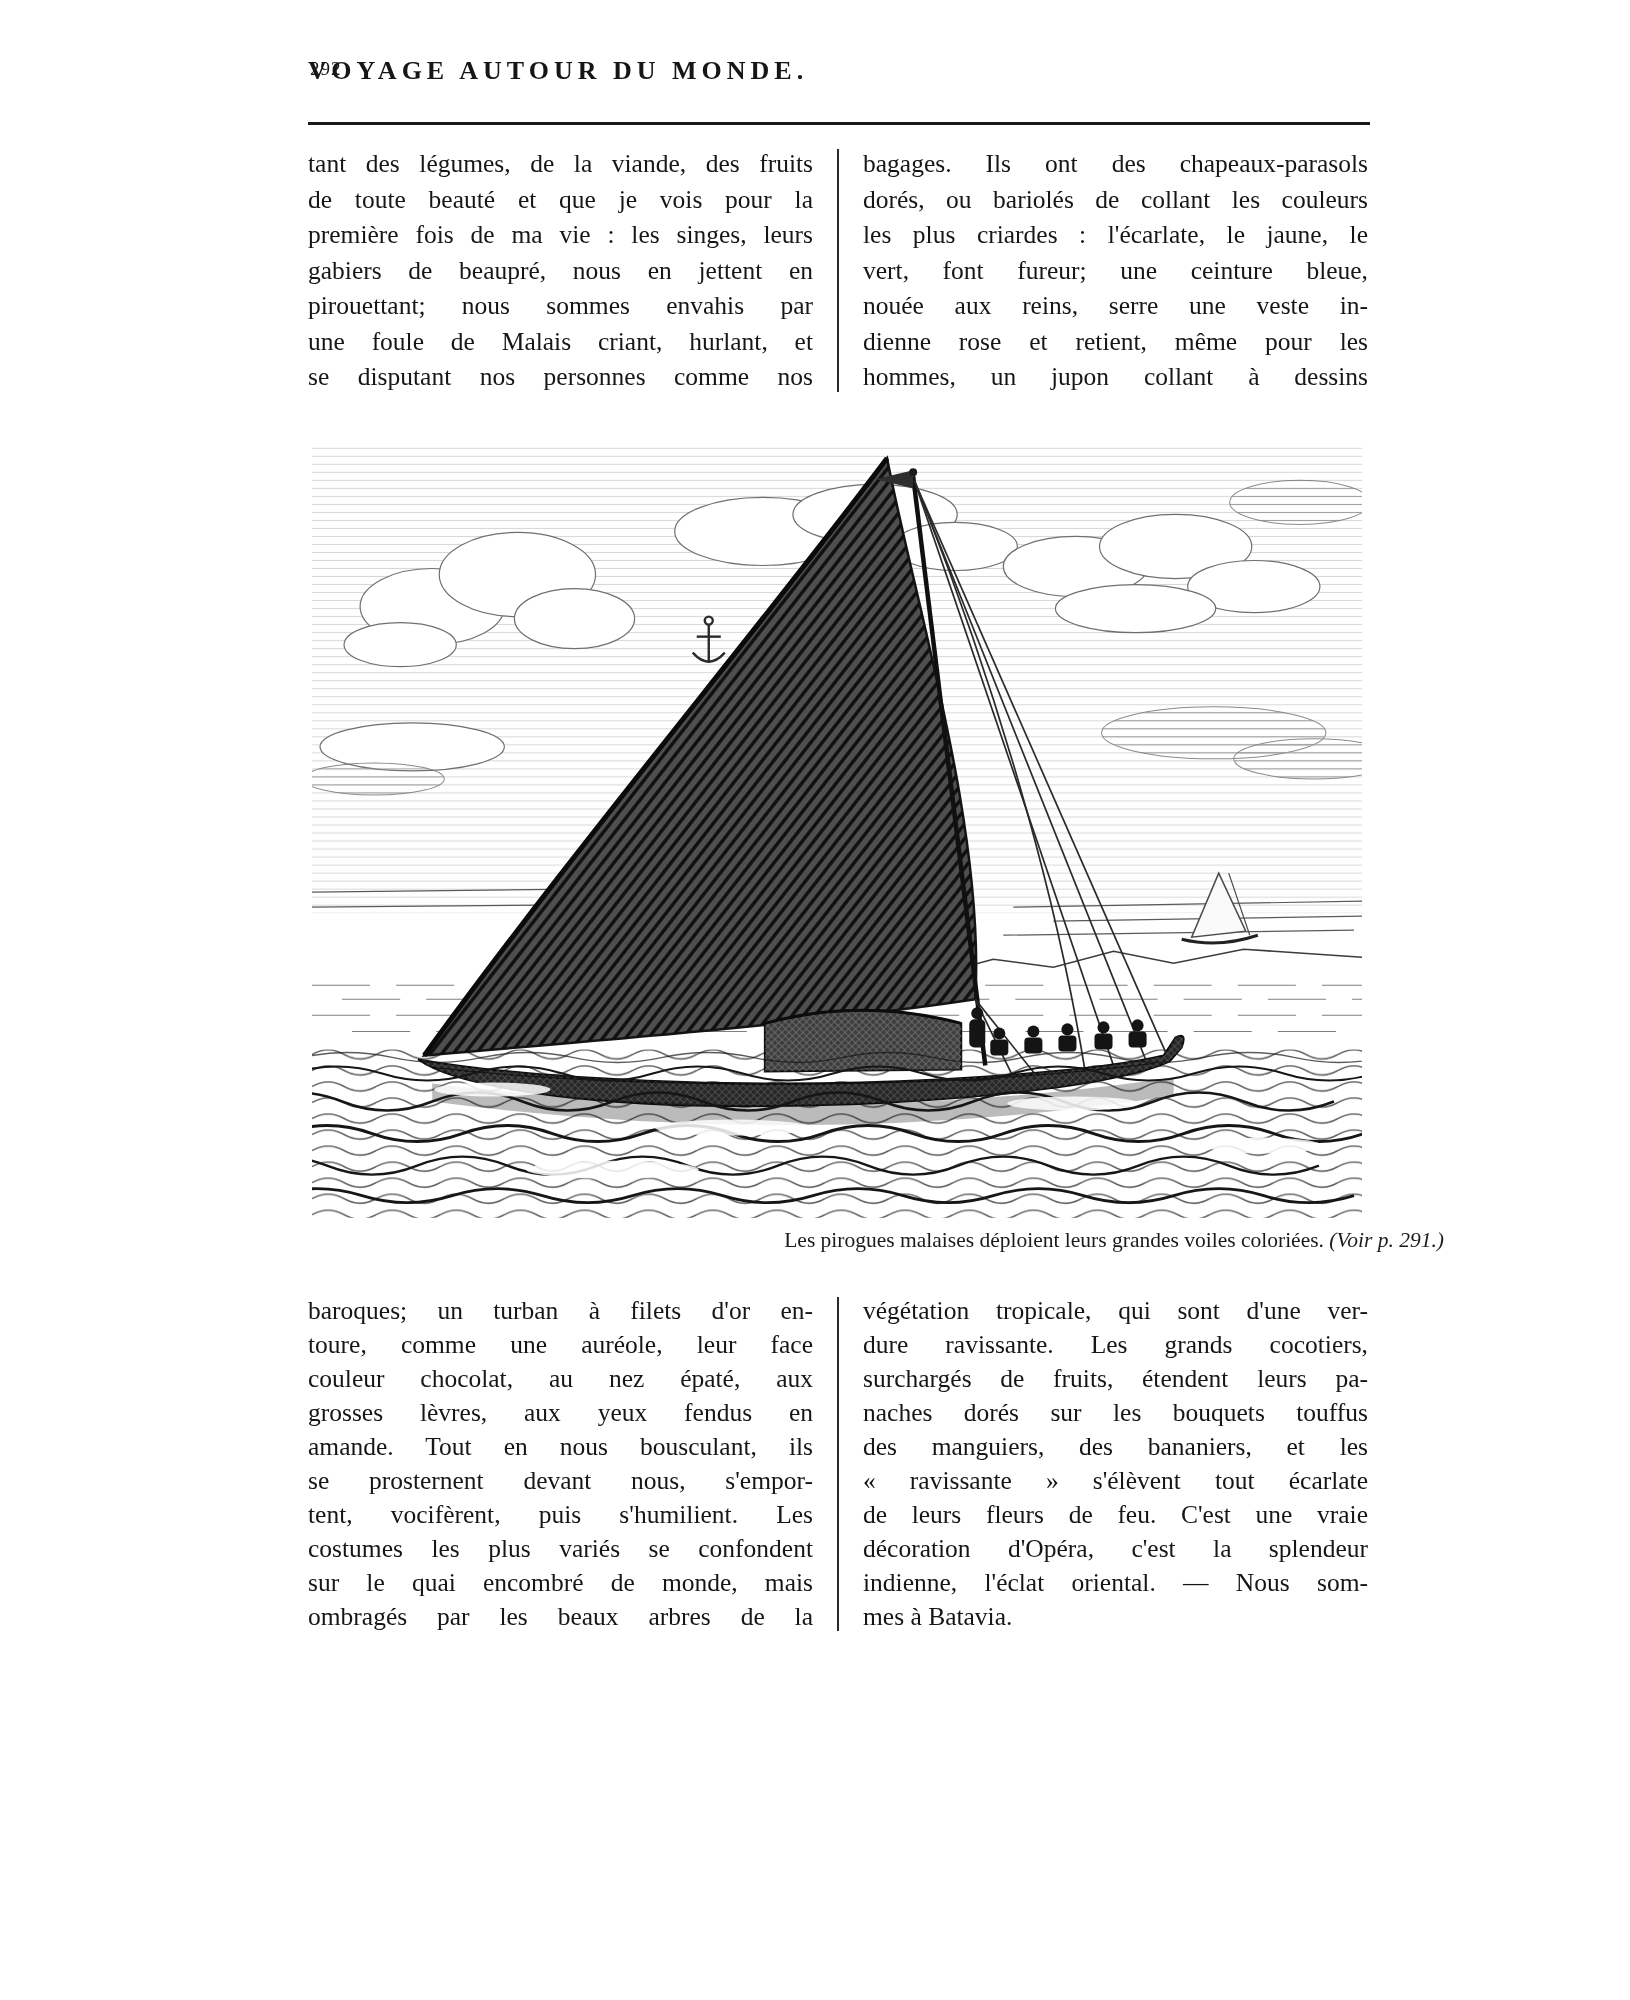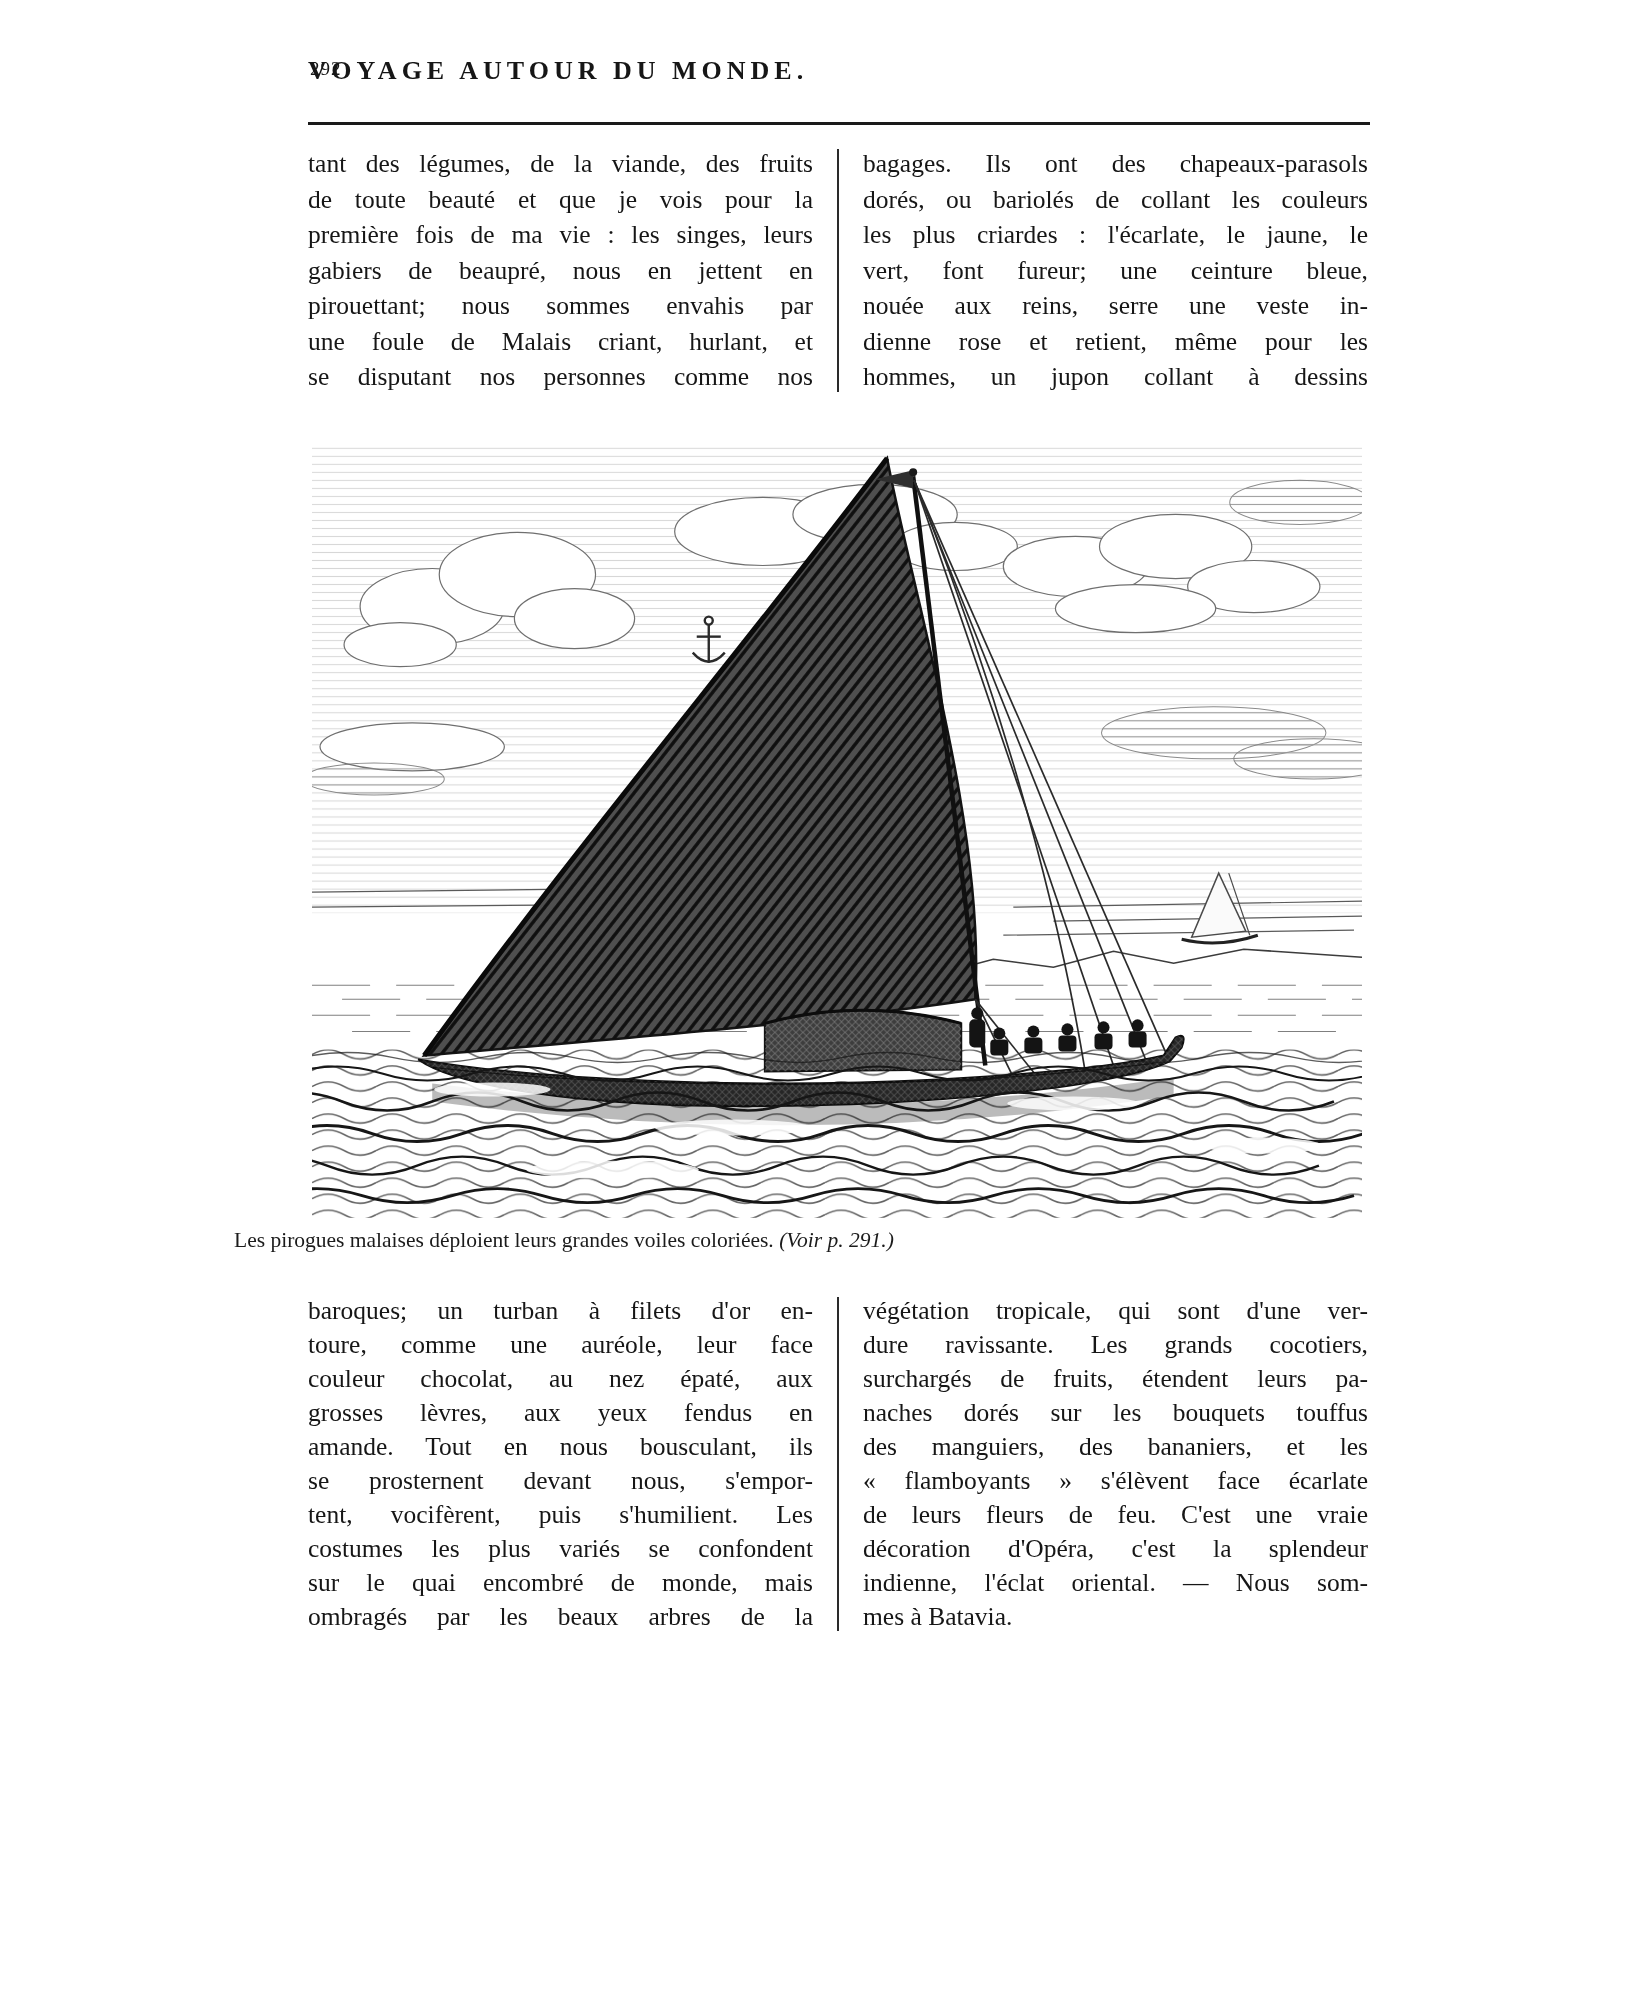--- a/index.html
+++ b/index.html
@@ -26,21 +26,21 @@
   .col-divider { width:2px; background:#2a2a2a; margin:3px 24px; align-self:stretch; }
 
   .tline { text-align:justify; text-align-last:justify; white-space:normal; }
   .tline-left { text-align-last:left; }
 
   .figure { position:absolute; top:436px; left:312px; width:1050px; height:782px; }
   .figure svg { width:100%; height:100%; display:block; }
 
   .caption {
     position:absolute; top:1228px; left:234px; width:1210px;
-    text-align:left; font-size:21.5px; color:#1b1b1b;
+    text-align:right; font-size:21.5px; color:#1b1b1b;
   }
   .cap-ref { font-style:italic; }
 </style>
 </head>
 <body>
 
 <div class="page">
 
   <div class="header">
     <span class="header-title">VOYAGE AUTOUR DU MONDE.</span>
@@ -228,21 +228,21 @@
         <div class="tline">sur le quai encombré de monde, mais</div>
         <div class="tline">ombragés par les beaux arbres de la</div>
       </div>
     <div class="col-divider"></div>
     <div class="col">
         <div class="tline">végétation tropicale, qui sont d'une ver-</div>
         <div class="tline">dure ravissante. Les grands cocotiers,</div>
         <div class="tline">surchargés de fruits, étendent leurs pa-</div>
         <div class="tline">naches dorés sur les bouquets touffus</div>
         <div class="tline">des manguiers, des bananiers, et les</div>
-        <div class="tline">« flamboyants » s'élèvent face écarlate</div>
+        <div class="tline">« ravissante » s'élèvent tout écarlate</div>
         <div class="tline">de leurs fleurs de feu. C'est une vraie</div>
         <div class="tline">décoration d'Opéra, c'est la splendeur</div>
         <div class="tline">indienne, l'éclat oriental. — Nous som-</div>
         <div class="tline tline-left">mes à Batavia.</div>
       </div>
   </div>
 
 </div>
 
 </body></html>

